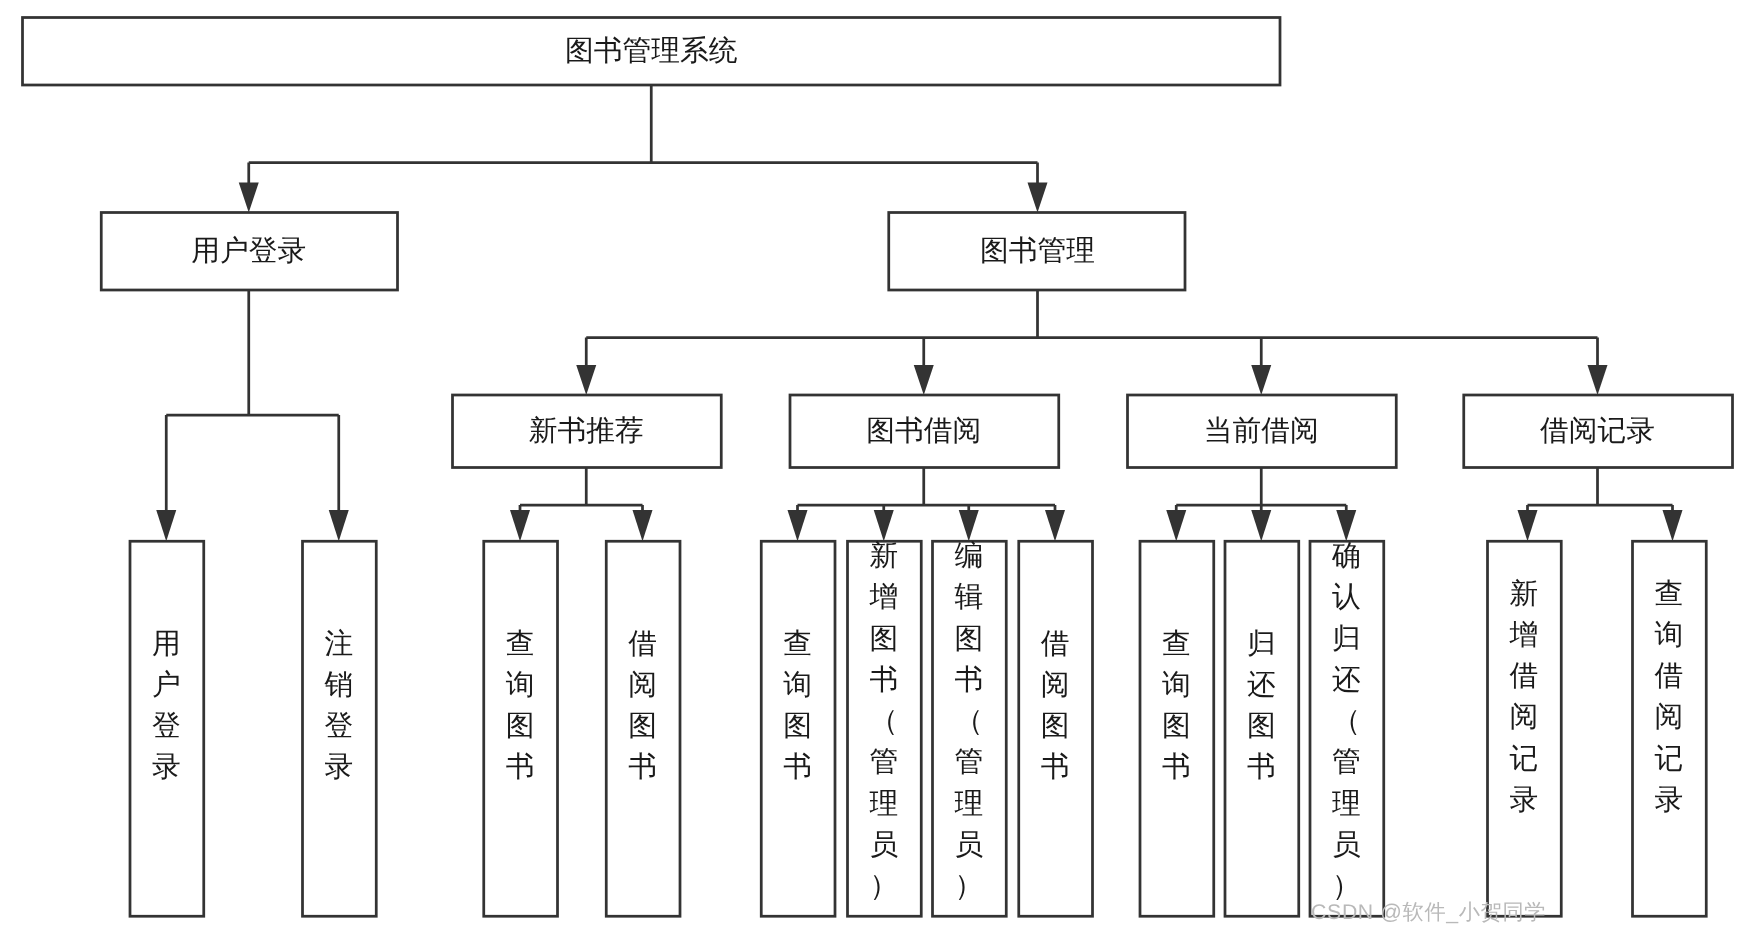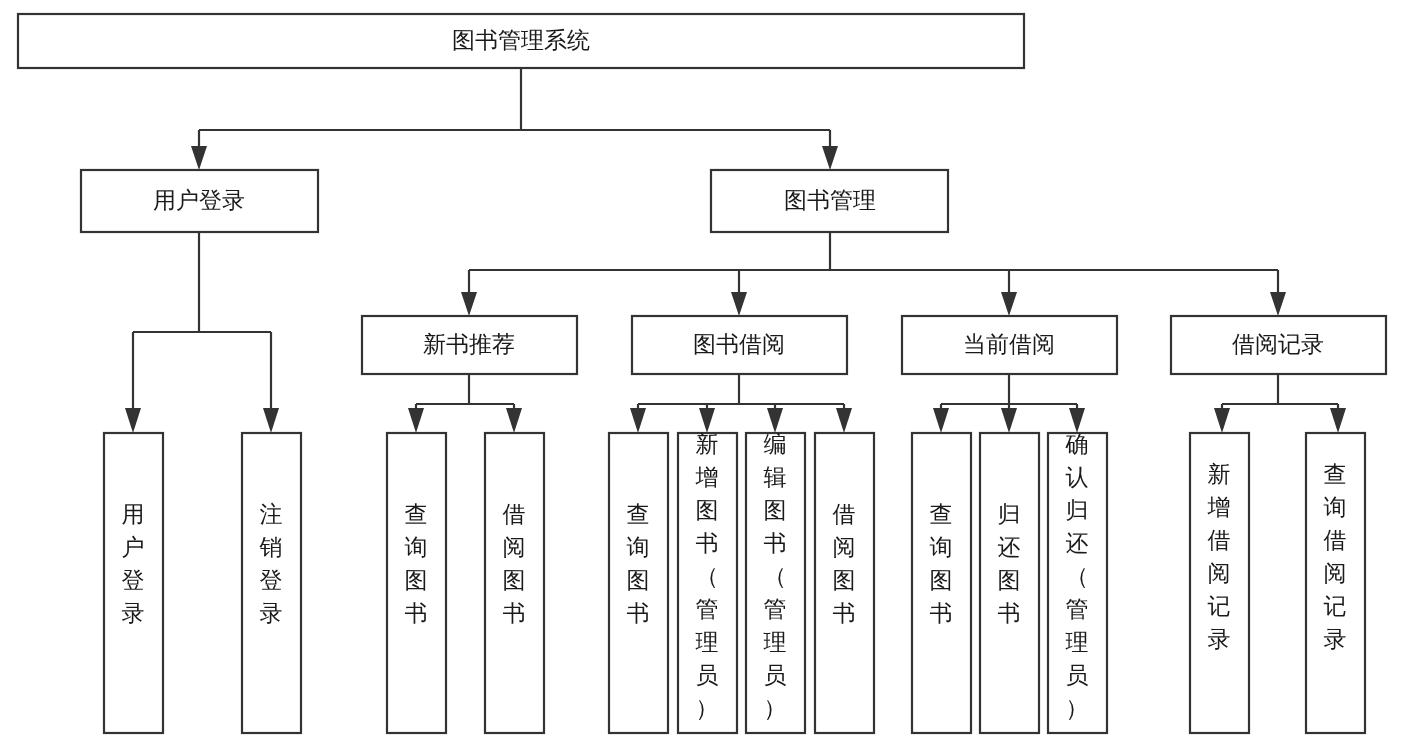--- a/index.html
+++ b/index.html
@@ -241,13 +241,14 @@
       <text class="node-label-v" x="1219" y="482"><tspan x="1219" y="482">新</tspan><tspan x="1219" y="515">增</tspan><tspan x="1219" y="548">借</tspan><tspan x="1219" y="581">阅</tspan><tspan x="1219" y="614">记</tspan><tspan x="1219" y="647">录</tspan></text>
     </g>
 
     <g>
       <rect class="node-box" x="1306" y="433" width="59" height="300"></rect>
       <text class="node-label-v" x="1335" y="482"><tspan x="1335" y="482">查</tspan><tspan x="1335" y="515">询</tspan><tspan x="1335" y="548">借</tspan><tspan x="1335" y="581">阅</tspan><tspan x="1335" y="614">记</tspan><tspan x="1335" y="647">录</tspan></text>
     </g>
 
   </svg>
 
+  <div class="watermark">CSDN @软件_小贺同学</div>
 </div>
 
 </body></html>

